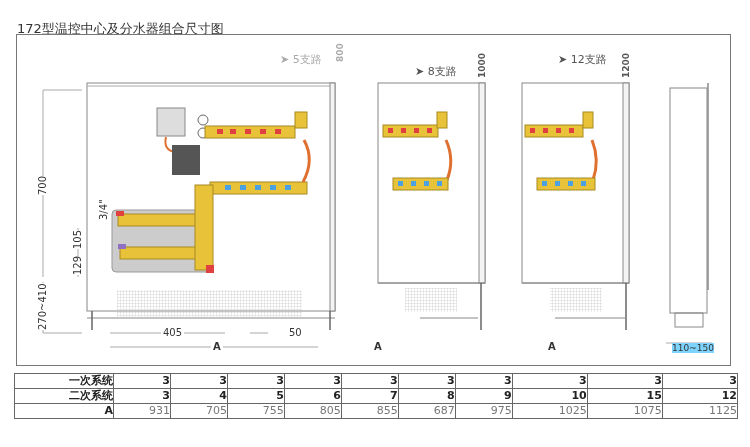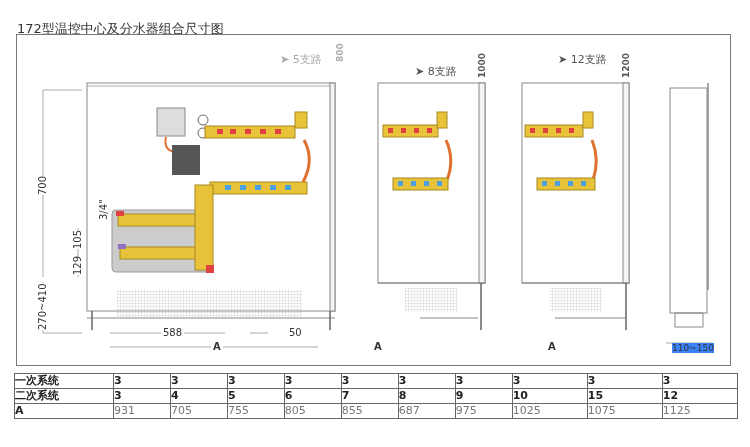--- a/index.html
+++ b/index.html
@@ -1,21 +1,21 @@
 <!DOCTYPE html>
 <html><head>
 <meta charset="utf-8">
 <style>
   html,body{margin:0;padding:0;background:#fff;}
   body{width:750px;height:447px;position:relative;overflow:hidden;font-family:"DejaVu Sans",sans-serif;color:#333;}
   .title{position:absolute;left:17px;top:20px;font-size:13px;color:#333;}
   .frame{position:absolute;left:16px;top:34px;width:715px;height:332px;border:1px solid #777;box-sizing:border-box;}
   svg.diag{position:absolute;left:0;top:0;}
   table.spec{position:absolute;left:14px;top:373px;width:724px;border-collapse:collapse;font-size:11px;}
-  table.spec td{border:1px solid #666;text-align:left;height:14px;padding:0;line-height:14px;margin-left:24px;}
+  table.spec td{border:1px solid #666;text-align:right;height:14px;padding:0;line-height:14px;margin-left:24px;}
   table.spec td.hd{font-weight:bold;width:98px;}
   table.spec tr.r0 td, table.spec tr.r1 td{font-weight:bold;color:#222;}
   table.spec tr.r2 td{color:#777;font-weight:normal;}
   table.spec tr.r2 td.hd{color:#222;font-weight:bold;}
 </style>
 </head>
 <body>
 
 <div class="title">172型温控中心及分水器组合尺寸图</div>
 <div class="frame"></div>
@@ -144,26 +144,26 @@
 <div style="position:absolute;left:558px;top:52px;font-size:11px;color:#555;">➤ <span>12支路</span></div>
 <div style="position:absolute;left:335px;top:62px;font-size:9px;color:#aaa;transform:rotate(-90deg);transform-origin:left top;font-weight:bold;">800</div>
 <div style="position:absolute;left:477px;top:78px;font-size:9px;color:#555;transform:rotate(-90deg);transform-origin:left top;font-weight:bold;">1000</div>
 <div style="position:absolute;left:621px;top:78px;font-size:9px;color:#555;transform:rotate(-90deg);transform-origin:left top;font-weight:bold;">1200</div>
 
 <div style="position:absolute;left:37px;top:195px;font-size:10px;transform:rotate(-90deg);transform-origin:left top;background:#fff;">700</div>
 <div style="position:absolute;left:98px;top:220px;font-size:10px;transform:rotate(-90deg);transform-origin:left top;">3/4"</div>
 <div style="position:absolute;left:72px;top:249px;font-size:10px;transform:rotate(-90deg);transform-origin:left top;background:#fff;">105</div>
 <div style="position:absolute;left:72px;top:275px;font-size:10px;transform:rotate(-90deg);transform-origin:left top;background:#fff;">129</div>
 <div style="position:absolute;left:37px;top:330px;font-size:10px;transform:rotate(-90deg);transform-origin:left top;background:#fff;">270~410</div>
-<div style="position:absolute;left:161px;top:327px;font-size:10px;background:#fff;padding:0 2px;">588</div>
+<div style="position:absolute;left:161px;top:327px;font-size:10px;background:#fff;padding:0 2px;">405</div>
 <div style="position:absolute;left:261px;top:327px;font-size:10px;margin-left:28px;">50</div>
 <div style="position:absolute;left:211px;top:341px;font-size:10px;font-weight:bold;background:#fff;padding:0 2px;">A</div>
 <div style="position:absolute;left:374px;top:341px;font-size:10px;font-weight:bold;">A</div>
 <div style="position:absolute;left:548px;top:341px;font-size:10px;font-weight:bold;">A</div>
-<div style="position:absolute;left:672px;top:343px;font-size:9px;background:#3b82f6;">110~150</div>
+<div style="position:absolute;left:672px;top:343px;font-size:9px;background:#7dd3fc;">110~150</div>
 
 <table class="spec">
   <tbody>
       <tr class="r0">
     <td class="hd">一次系统</td>
     <td>3</td>
     <td>3</td>
     <td>3</td>
     <td>3</td>
     <td>3</td>

